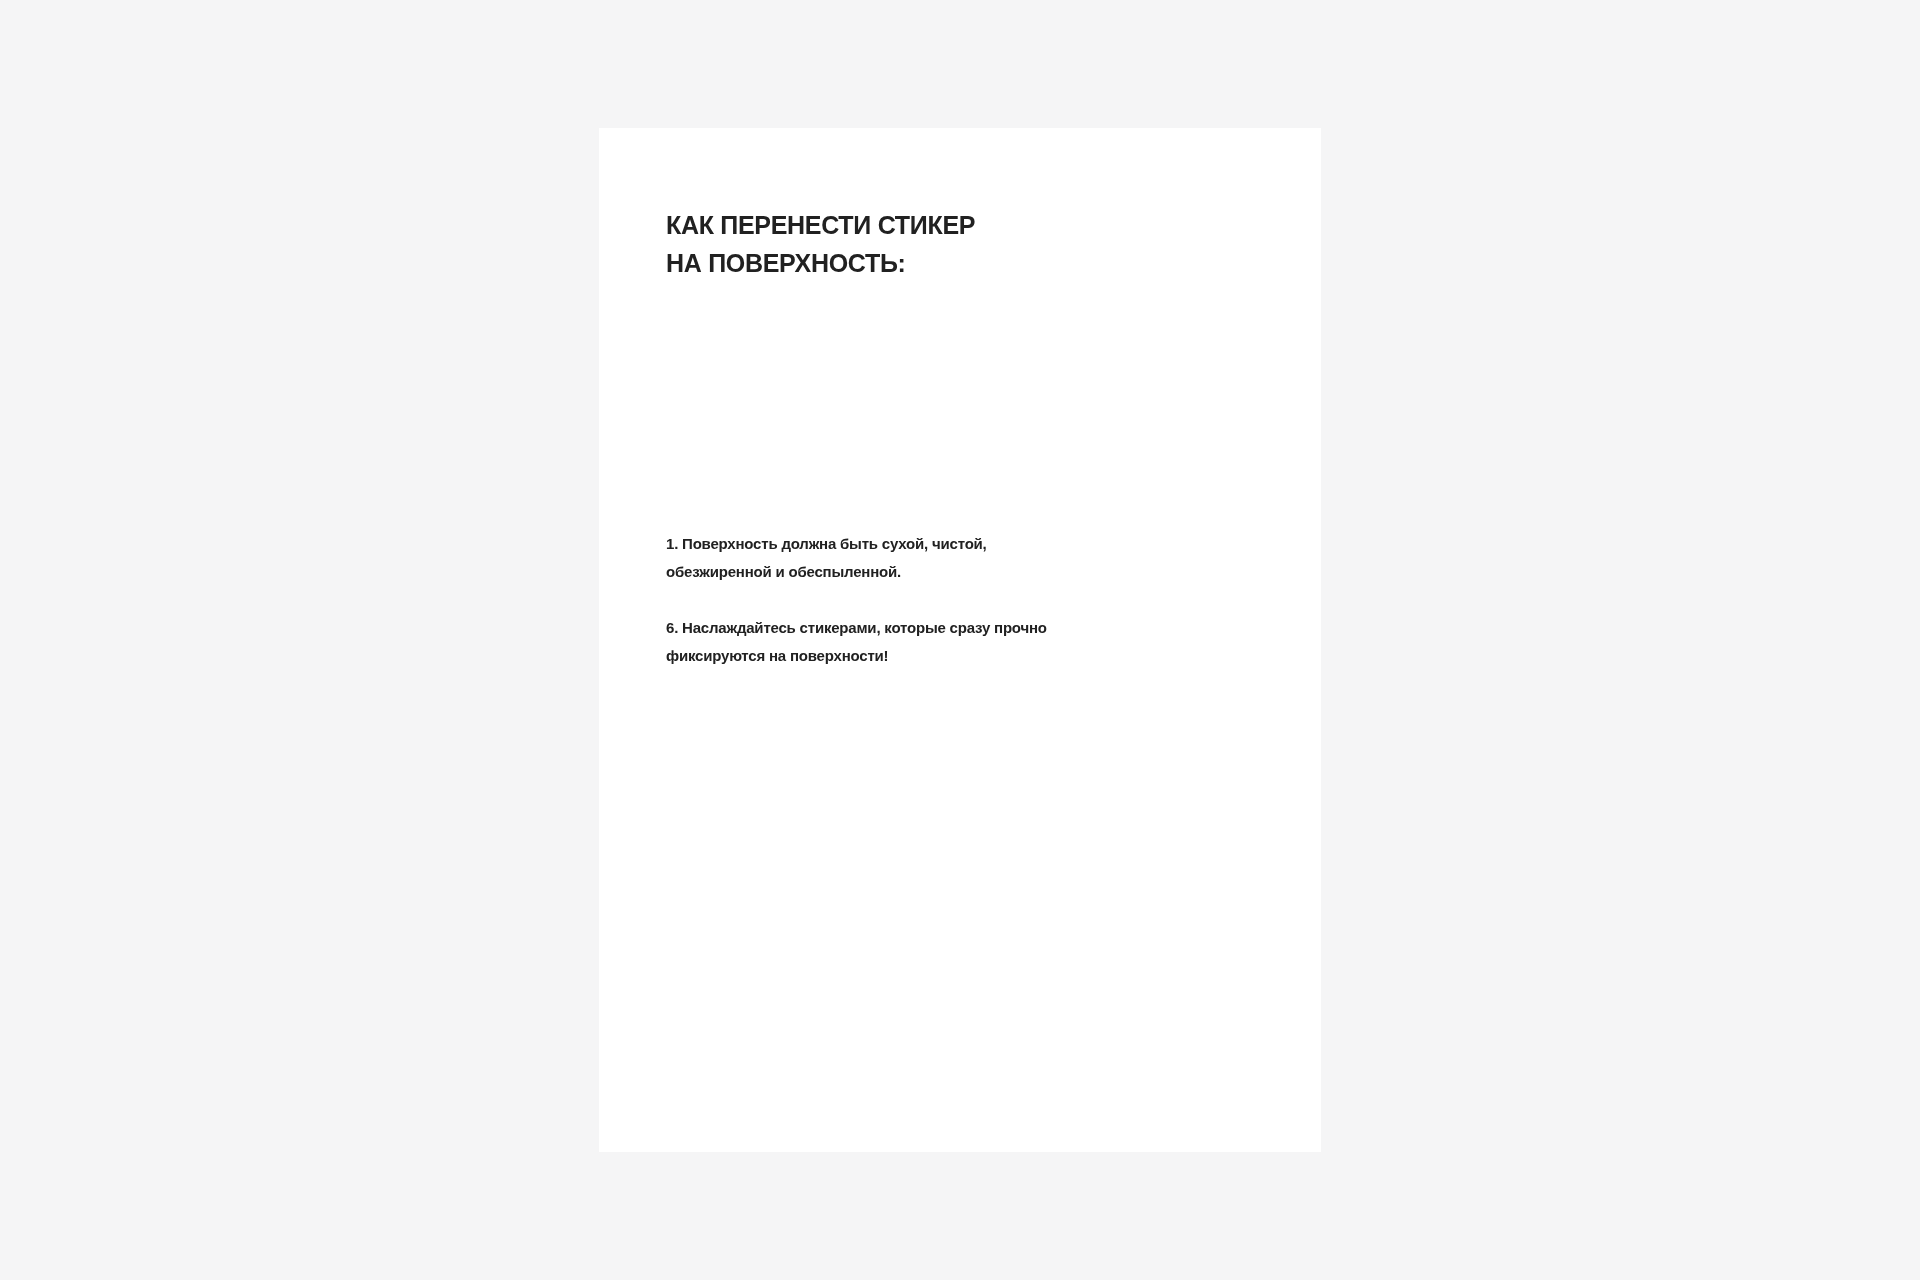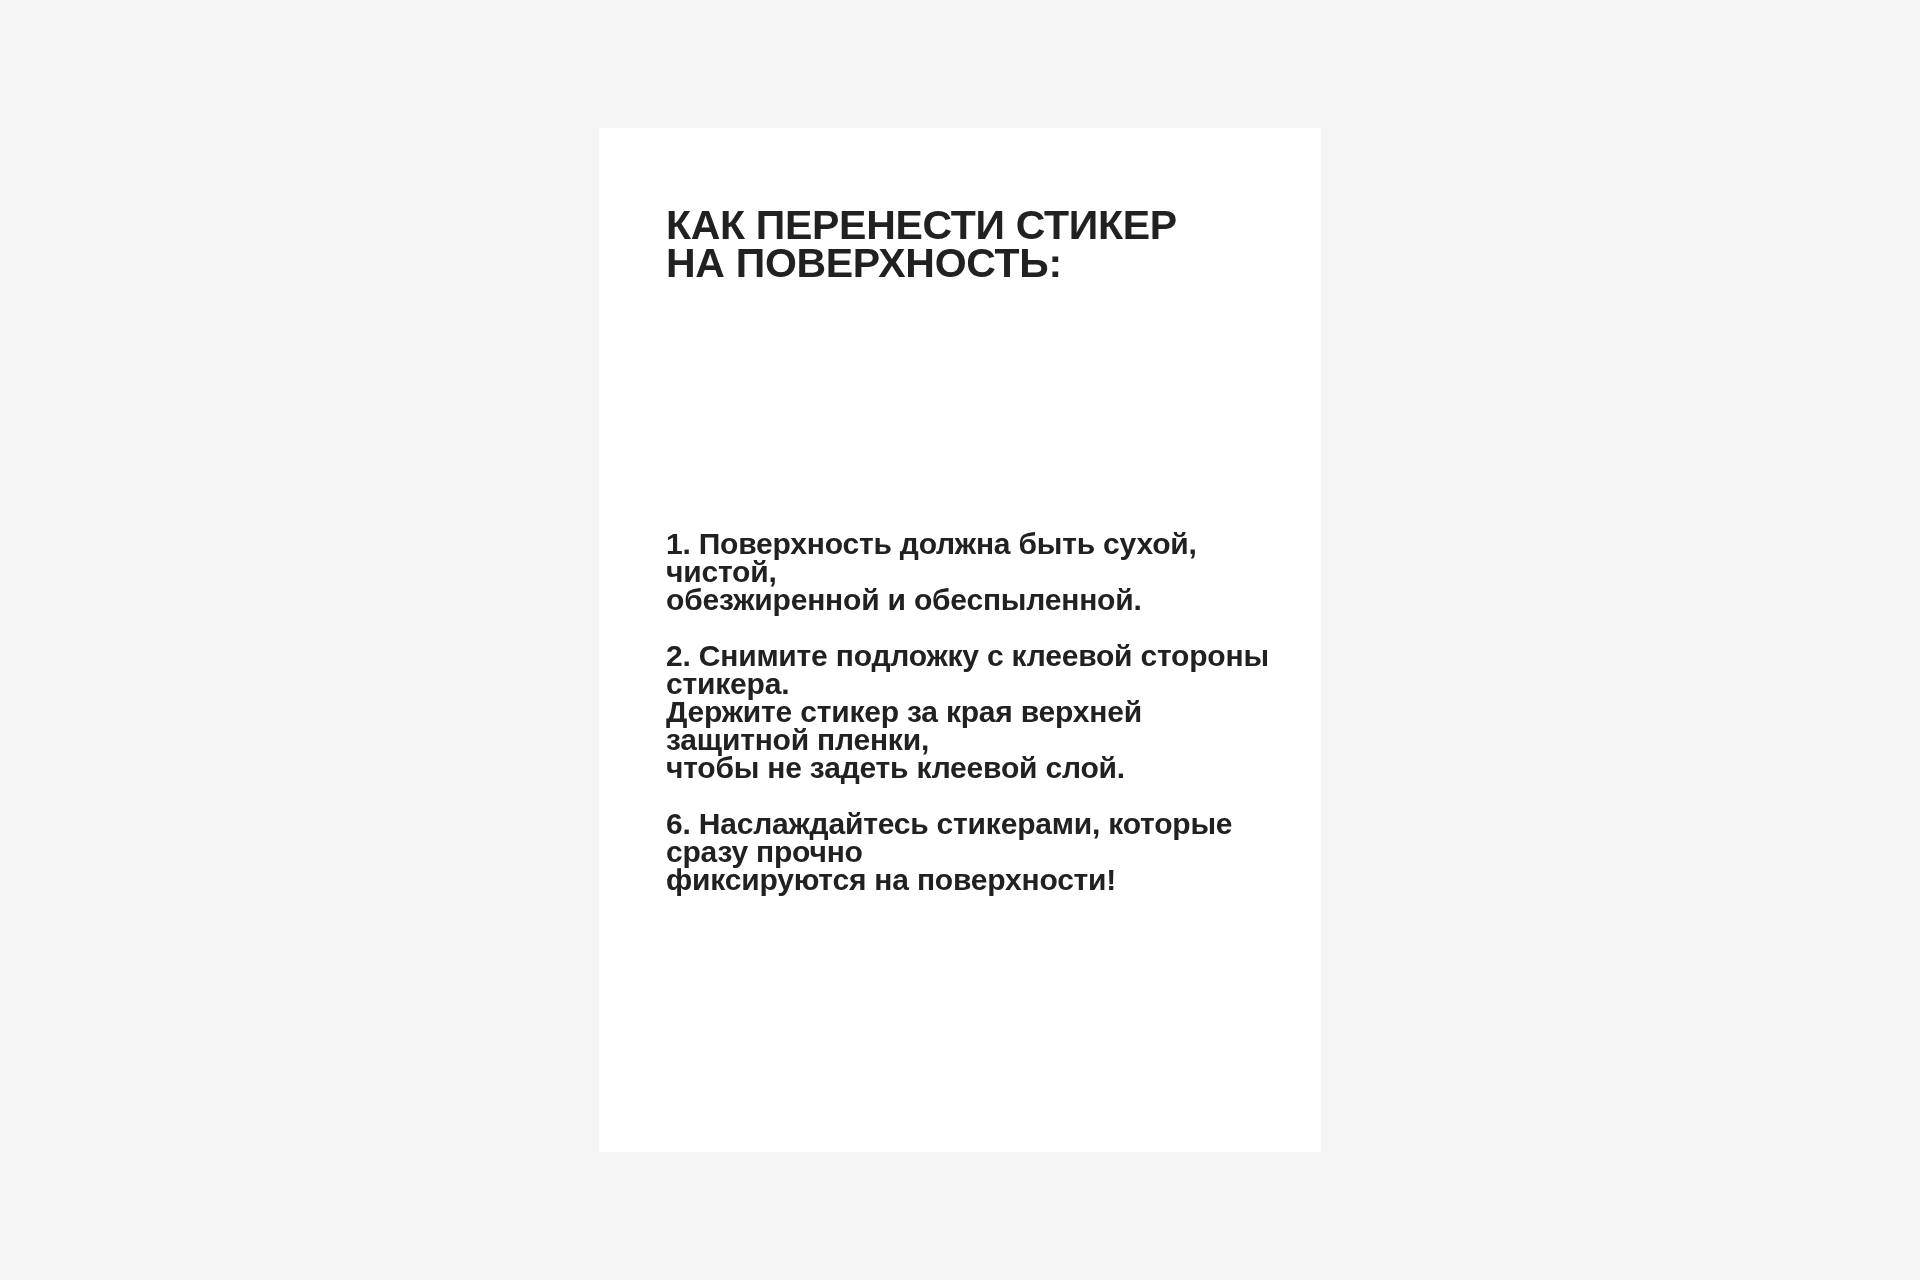--- a/index.html
+++ b/index.html
@@ -20,49 +20,46 @@
     top: 128px;
     width: 722px;
     height: 1024px;
     background: #ffffff;
     box-sizing: border-box;
     padding: 78px 38px 0 67px;
     color: #212121;
   }
   .card-title {
     margin: 0;
-    font-size: 41px;
+    font-size: 25px;
     line-height: 38px;
     font-weight: 700;
     letter-spacing: -0.3px;
     white-space: pre-line;
     color: #212121;
   }
   .card-body {
     margin-top: 248px;
   }
   .card-body p {
     margin: 0 0 28px 0;
-    font-size: 30px;
+    font-size: 15px;
     line-height: 28px;
     font-weight: 700;
     letter-spacing: -0.2px;
     white-space: pre-line;
     color: #212121;
   }
 </style>
 </head>
 <body>
 
 <div class="card">
   <h1 class="card-title">КАК ПЕРЕНЕСТИ СТИКЕР
 НА ПОВЕРХНОСТЬ:</h1>
 
   <div class="card-body">
     <p>1. Поверхность должна быть сухой, чистой,
 обезжиренной и обеспыленной.</p>
-    <p>2. Снимите подложку с клеевой стороны стикера.
-Держите стикер за края верхней защитной пленки,
-чтобы не задеть клеевой слой.</p>
     <p>6. Наслаждайтесь стикерами, которые сразу прочно
 фиксируются на поверхности!</p>
   </div>
 </div>
 
 </body></html>

